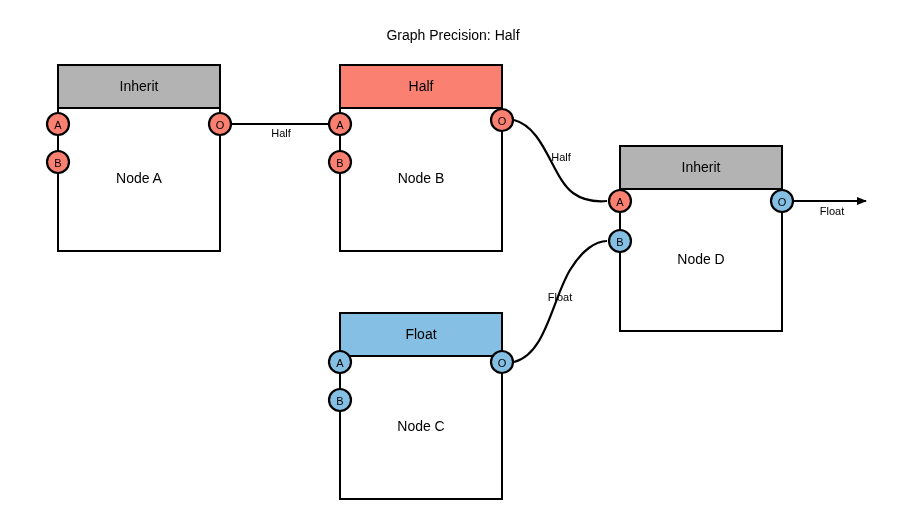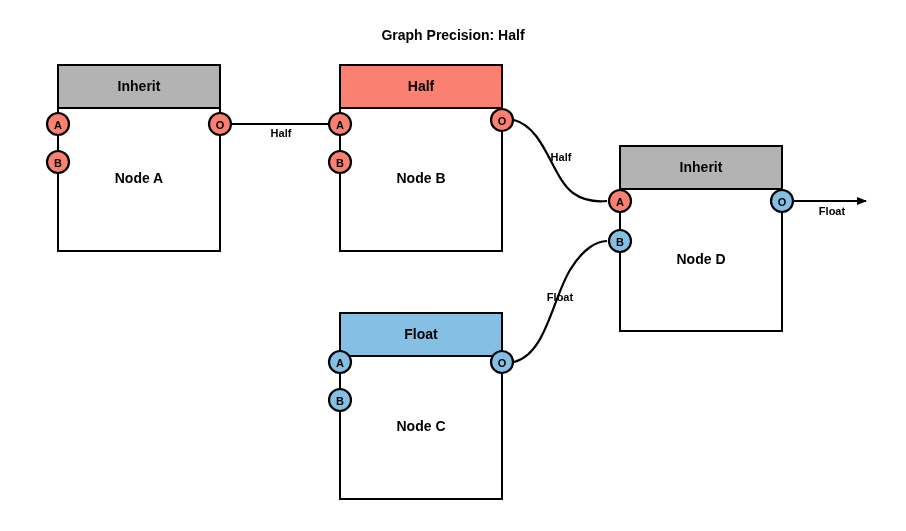--- a/index.html
+++ b/index.html
@@ -7,21 +7,20 @@
     padding: 0;
     background: #ffffff;
   }
   #stage {
     position: relative;
     width: 906px;
     height: 531px;
     background: #ffffff;
     font-family: "Liberation Sans", sans-serif;
     overflow: hidden;
-    font-weight: bold;
   }
   #graph-svg {
     position: absolute;
     left: 0;
     top: 0;
     width: 906px;
     height: 531px;
   }
   .graph-title {
     font-family: "Liberation Sans", sans-serif;

